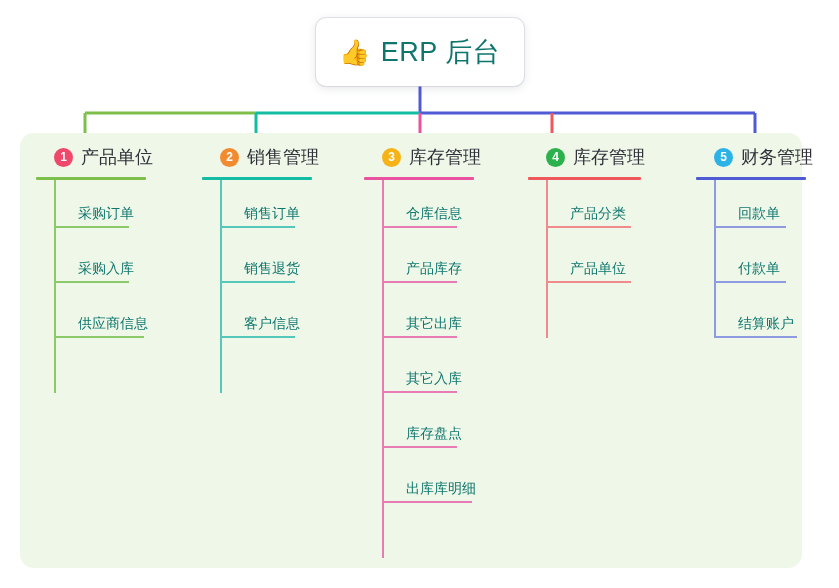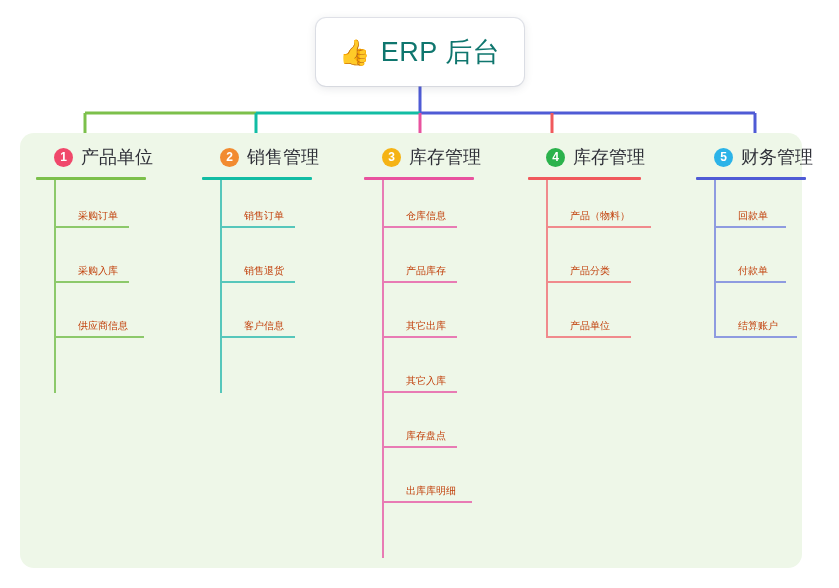--- a/index.html
+++ b/index.html
@@ -116,22 +116,22 @@
   }
   .leaf {
     position: relative;
     height: 55px;
     box-sizing: border-box;
   }
   .leaf-label {
     position: absolute;
     left: 42px;
     bottom: 12px;
-    font-size: 10px;
-    color: #c2410c;
+    font-size: 14px;
+    color: #0f766e;
     white-space: nowrap;
   }
   .leaf-rule {
     position: absolute;
     left: 18px;
     bottom: 7px;
     height: 1.6px;
   }
 </style>
 </head>
@@ -242,24 +242,20 @@
       </div>
       <div class="column" style="left: 528px;">
         <div class="col-head">
           <span class="badge" style="background: rgb(43, 178, 76);">4</span>
           <span class="col-title">库存管理</span>
         </div>
         <div class="col-rule" style="background: rgb(240, 89, 92); width: 113px;"></div>
         <div class="items">
           <div class="stem" style="background: rgb(240, 138, 140); height: 158px;"></div>
           <div class="leaf">
-            <span class="leaf-label">产品（物料）</span>
-            <div class="leaf-rule" style="background: rgb(240, 138, 140); width: 105px;"></div>
-          </div>
-          <div class="leaf">
             <span class="leaf-label">产品分类</span>
             <div class="leaf-rule" style="background: rgb(240, 138, 140); width: 85px;"></div>
           </div>
           <div class="leaf">
             <span class="leaf-label">产品单位</span>
             <div class="leaf-rule" style="background: rgb(240, 138, 140); width: 85px;"></div>
           </div>
         </div>
       </div>
       <div class="column" style="left: 696px;">

